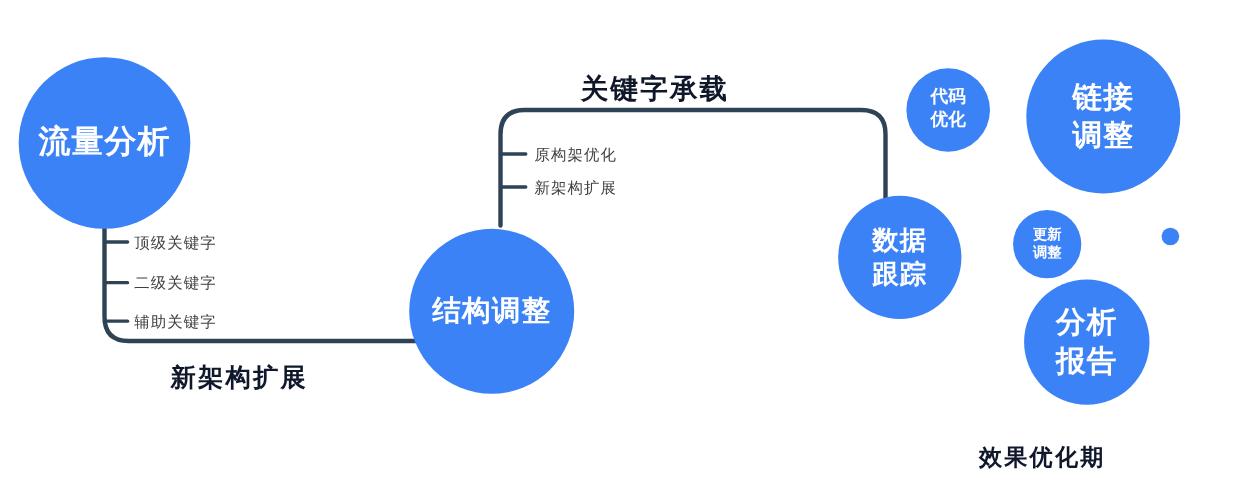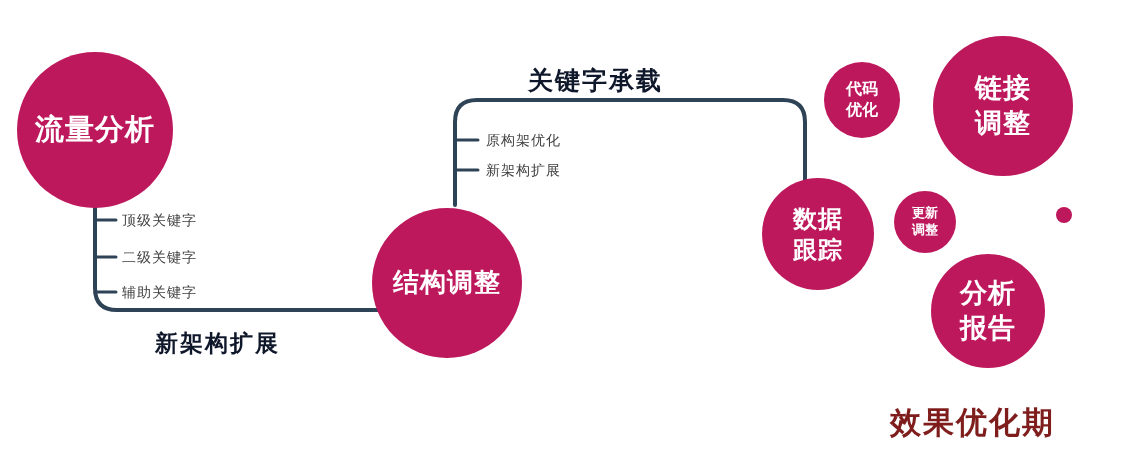--- a/index.html
+++ b/index.html
@@ -24,39 +24,39 @@
     fill: none;
     stroke: #2e4356;
     stroke-width: 4;
     stroke-linecap: round;
   }
   .connectors path.tick { stroke-width: 3; }
 
   .node {
     position: absolute;
     border-radius: 50%;
-    background: #be185d;
+    background: #3b82f6;
     color: #ffffff;
     display: flex;
     align-items: center;
     justify-content: center;
     text-align: center;
     white-space: pre-line;
     font-weight: 600;
     z-index: 1;
     letter-spacing: 1px;
     line-height: 1.3;
   }
 
   .node-traffic  { left: 17px;  top: 52px;  width: 156px; height: 156px; font-size: 29px; }
   .node-structure{ left: 372px; top: 208px; width: 150px; height: 150px; font-size: 26px; }
   .node-tracking { left: 762px; top: 178px; width: 112px; height: 112px; font-size: 24px; }
   .node-code     { left: 824px; top: 62px;  width: 76px;  height: 76px;  font-size: 16px; letter-spacing: 0; }
   .node-link     { left: 933px; top: 36px;  width: 140px; height: 140px; font-size: 27px; }
-  .node-update   { left: 894px; top: 191px; width: 62px;  height: 62px;  font-size: 13px; letter-spacing: 0; }
+  .node-update   { left: 921px; top: 191px; width: 62px;  height: 62px;  font-size: 13px; letter-spacing: 0; }
   .node-report   { left: 931px; top: 254px; width: 114px; height: 114px; font-size: 27px; }
   .node-dot      { left: 1056px;top: 207px; width: 16px;  height: 16px; }
 
   .branch-label {
     position: absolute;
     font-size: 14px;
     color: #404040;
     z-index: 1;
     letter-spacing: 1px;
   }
@@ -72,22 +72,22 @@
     font-weight: 700;
     z-index: 1;
     letter-spacing: 2px;
   }
   .el-user-base     { left: 155px; top: 328px; font-size: 23px; }
   .el-keyword-carry { left: 528px; top: 64px;  font-size: 25px; }
 
   .caption {
     position: absolute;
     left: 890px; top: 402px;
-    font-size: 31px;
-    color: #7f1d1d;
+    font-size: 21px;
+    color: #0f172a;
     font-weight: 600;
     letter-spacing: 2px;
     z-index: 1;
     font-family: Liberation Mono, monospace;
   }
 </style>
 </head>
 <body>
 
 <div class="canvas">

